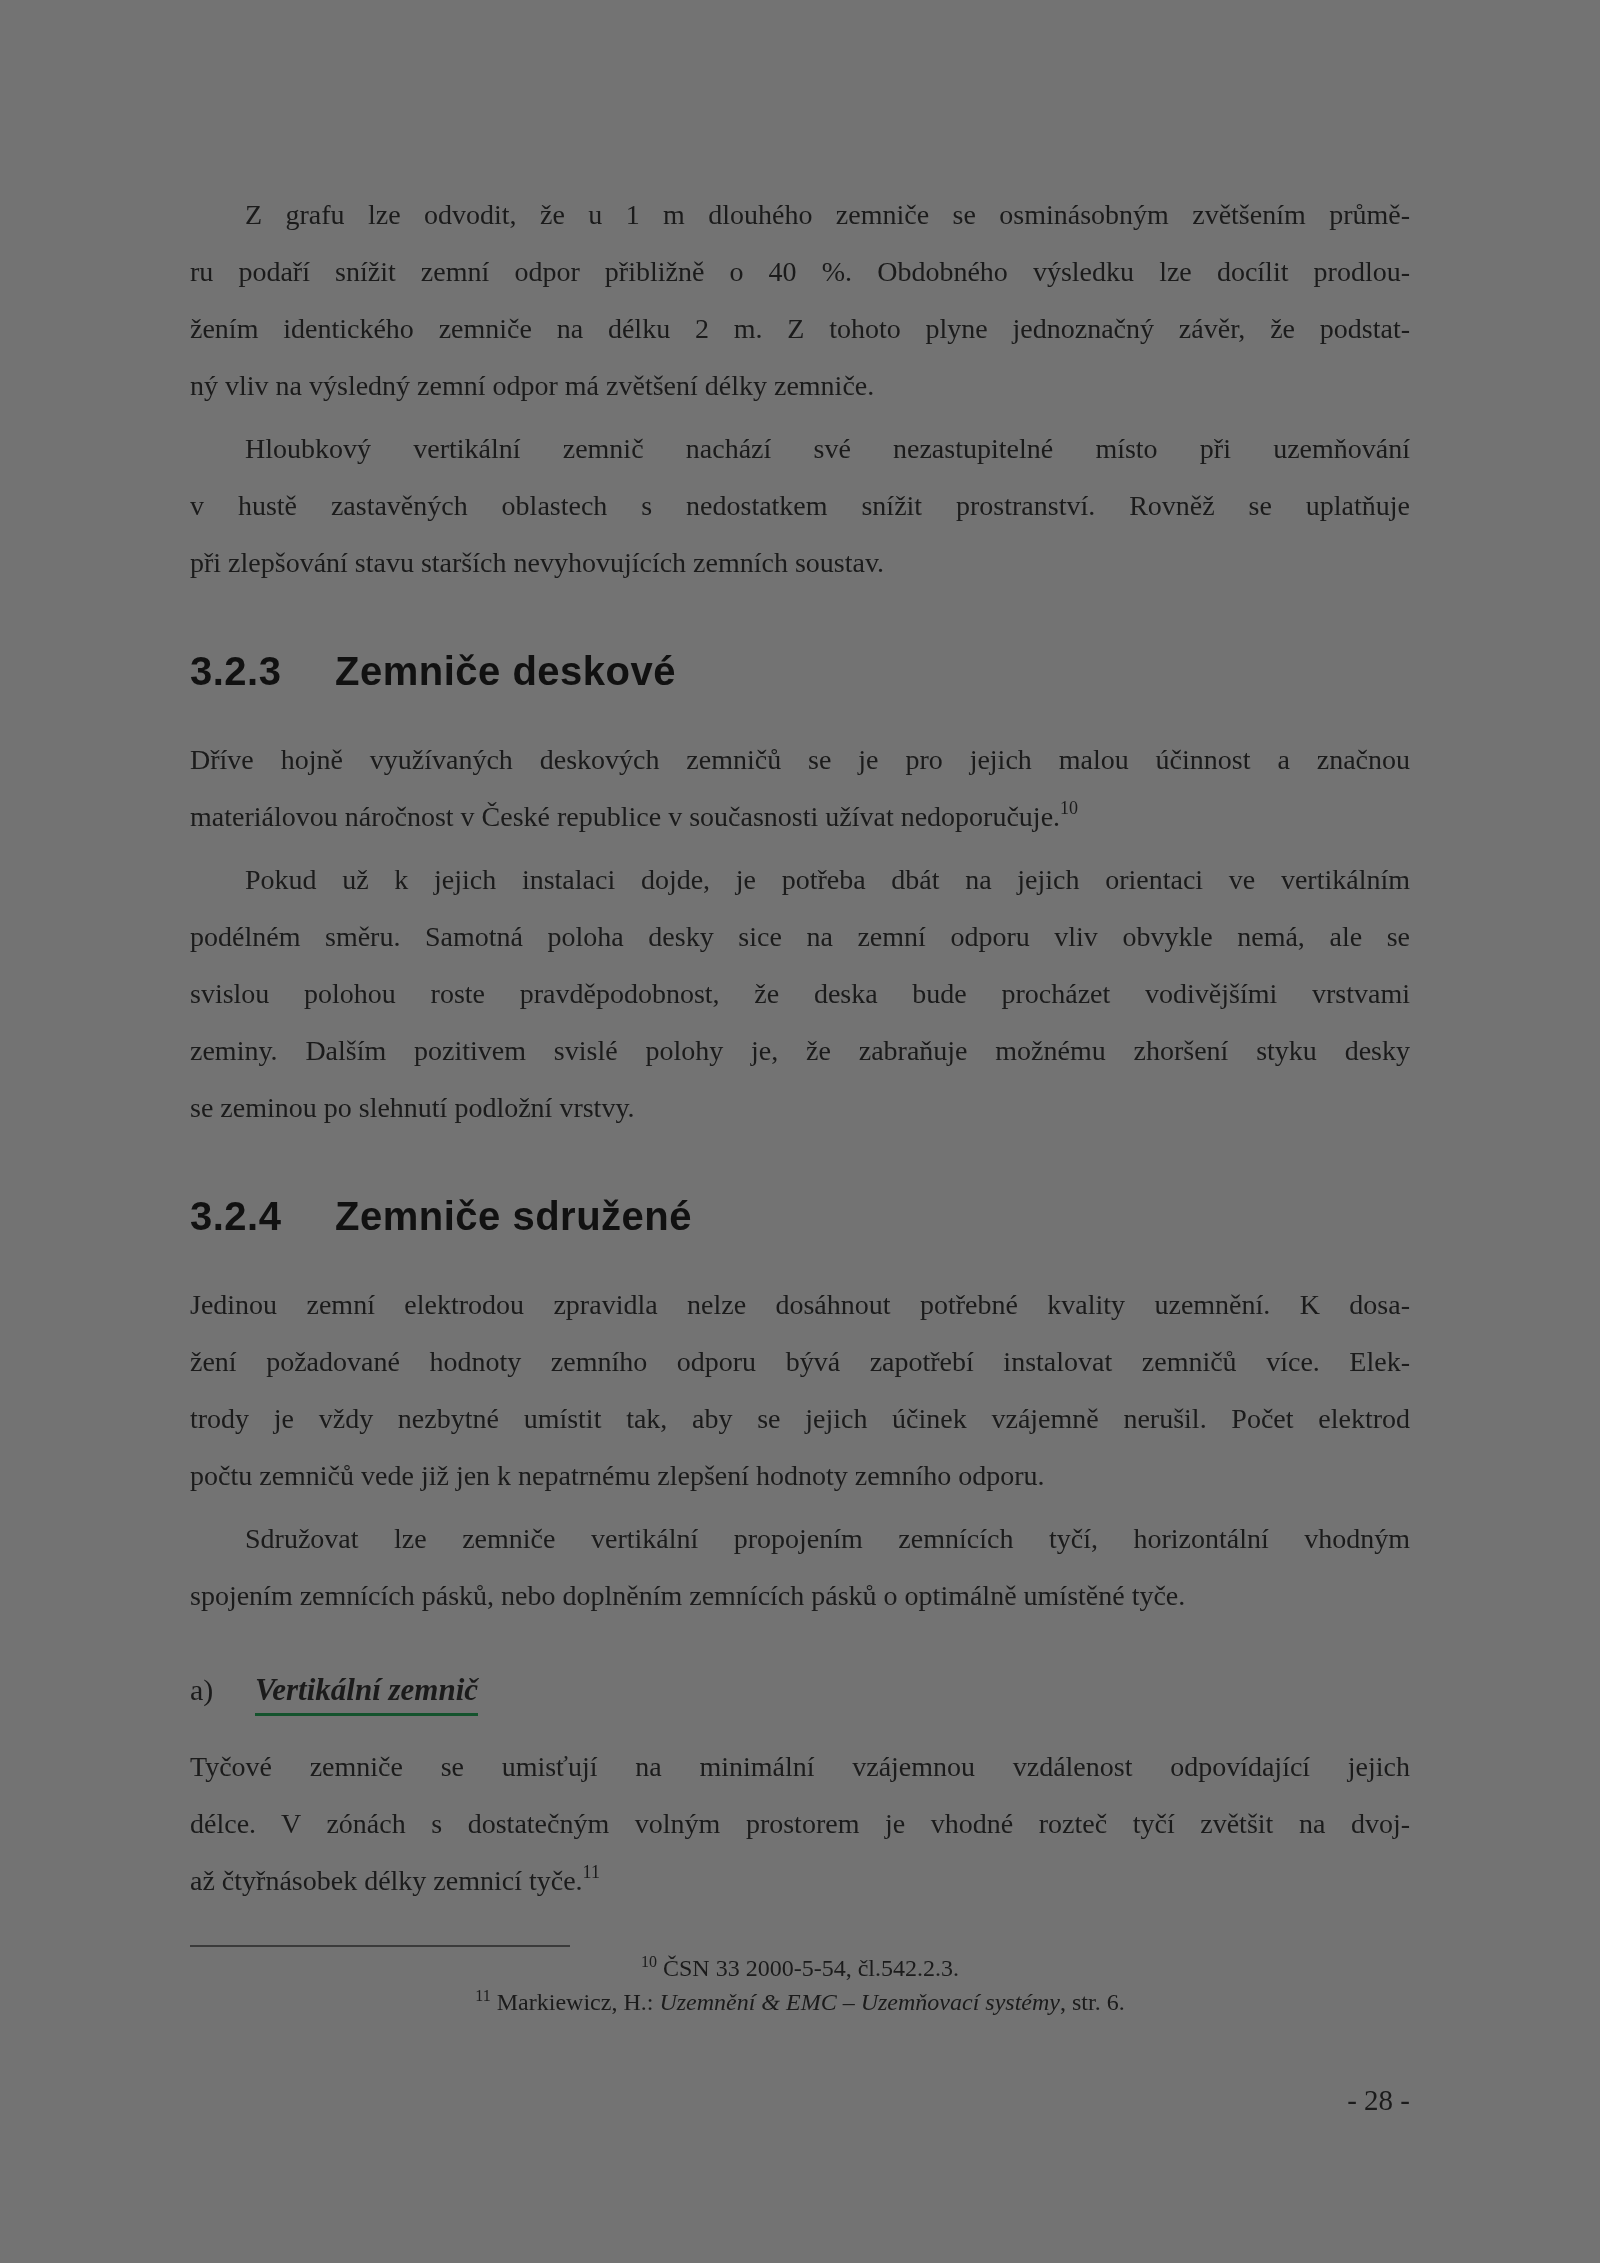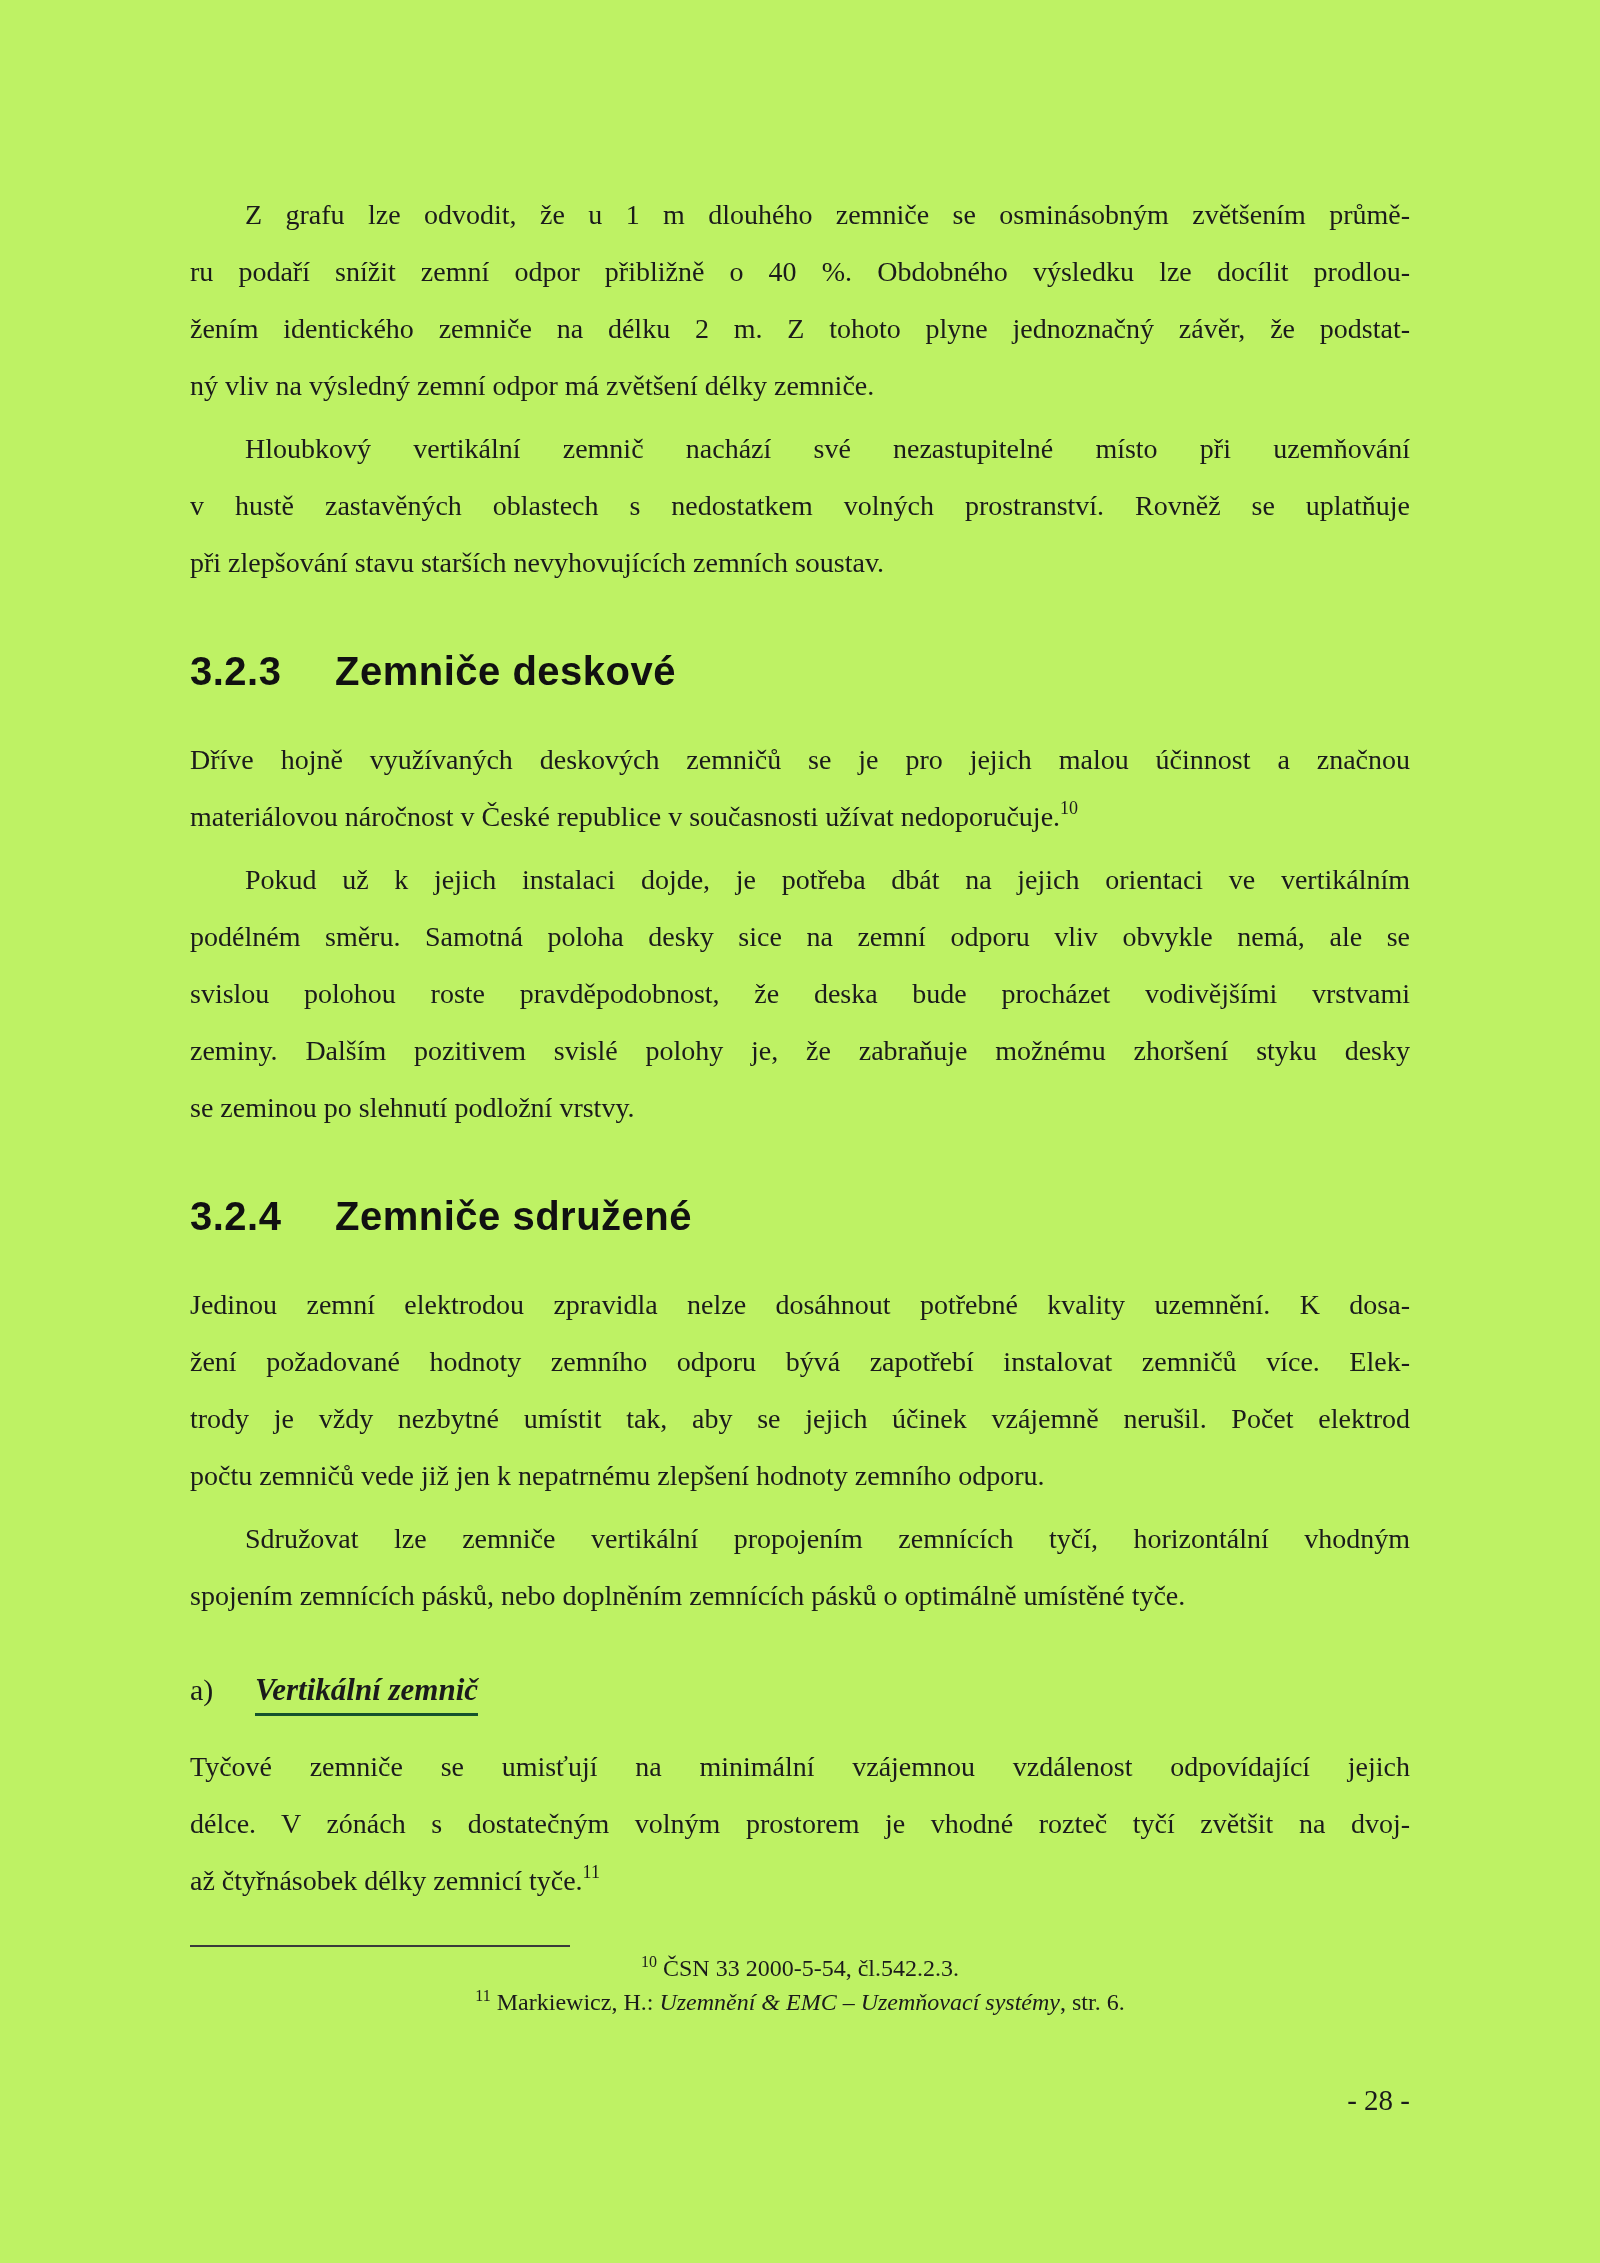--- a/index.html
+++ b/index.html
@@ -1,20 +1,20 @@
 <!DOCTYPE html>
 <html><head>
 <meta charset="utf-8">
 <style>
   html, body { margin: 0; padding: 0; background: #ffffff; }
   .page {
     position: relative;
     width: 1600px;
     height: 2263px;
-    background: #bef264;
+    background: #737373;
     overflow: hidden;
     font-family: "Liberation Serif", "DejaVu Serif", serif;
     color: #1b1b1b;
   }
   .content {
     margin-left: 190px;
     width: 1220px;
     padding-top: 186px;
   }
   .para { margin: 6px 0 0 0; }
@@ -85,21 +85,21 @@
 
     <p class="para">
       <span class="ln ind">Z grafu lze odvodit, že u 1 m dlouhého zemniče se osminásobným zvětšením průmě-</span>
       <span class="ln">ru podaří snížit zemní odpor přibližně o 40 %. Obdobného výsledku lze docílit prodlou-</span>
       <span class="ln">žením identického zemniče na délku 2 m. Z tohoto plyne jednoznačný závěr, že podstat-</span>
       <span class="ln end">ný vliv na výsledný zemní odpor má zvětšení délky zemniče.</span>
     </p>
 
     <p class="para">
       <span class="ln ind">Hloubkový vertikální zemnič nachází své nezastupitelné místo při uzemňování</span>
-      <span class="ln">v hustě zastavěných oblastech s nedostatkem volných prostranství. Rovněž se uplatňuje</span>
+      <span class="ln">v hustě zastavěných oblastech s nedostatkem snížit prostranství. Rovněž se uplatňuje</span>
       <span class="ln end">při zlepšování stavu starších nevyhovujících zemních soustav.</span>
     </p>
 
     <h2 class="sec">
       <span class="sec-num">3.2.3</span>
       <span class="sec-title">Zemniče deskové</span>
     </h2>
 
     <p class="para after-sec">
       <span class="ln">Dříve hojně využívaných deskových zemničů se je pro jejich malou účinnost a značnou</span>

